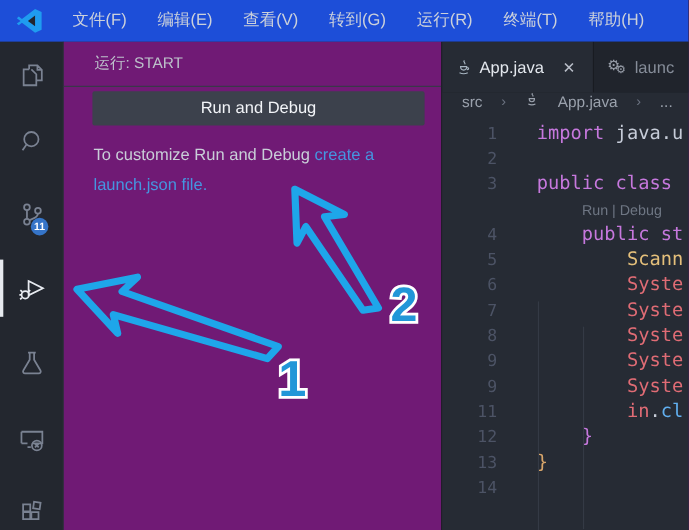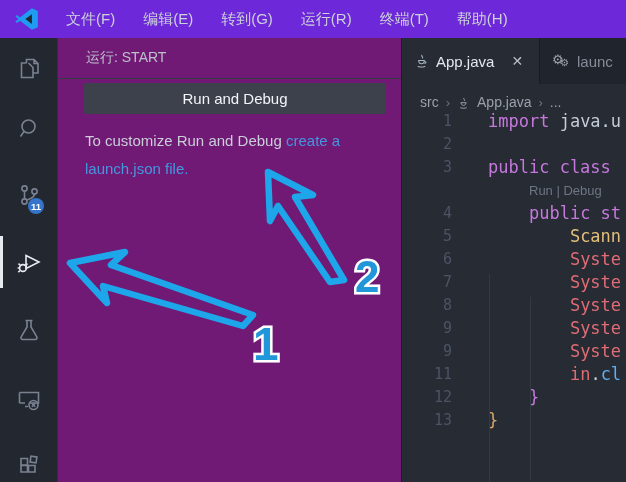--- a/index.html
+++ b/index.html
@@ -1,20 +1,20 @@
 <!DOCTYPE html>
 <html><head>
 <meta charset="utf-8">
 <style>
   * { margin:0; padding:0; box-sizing:border-box; }
   html,body { width:626px; height:482px; overflow:hidden; }
   body { font-family:"Liberation Sans", sans-serif; background:#21242c; position:relative; }
 
   
-  .titlebar { height:38px; background:#6d28d9; display:flex; align-items:center; padding-left:10px; }
+  .titlebar { height:38px; background:#1d4ed8; display:flex; align-items:center; padding-left:10px; }
   .logo { width:26px; height:26px; margin:0 12px 0 4px; flex:0 0 auto; }
   .menu-item { color:#ccd1da; font-size:15px; padding:0 14px; line-height:38px; white-space:nowrap; }
 
   
   .main { position:absolute; top:38px; left:0; right:0; bottom:0; display:flex; }
 
   
   .activitybar { width:58px; background:#23272f; border-right:1px solid #2d323b; position:relative; flex:0 0 auto; }
   .ab-icon { position:absolute; left:16px; width:26px; height:26px; }
   .ab-icon svg { stroke:#7a8292; fill:none; stroke-width:1.6; }
@@ -33,21 +33,21 @@
   
   .editor { flex:1 1 auto; background:#262b34; position:relative; display:flex; flex-direction:column; overflow:hidden; }
   .tabbar { height:46px; background:#1f232b; display:flex; flex:0 0 auto; }
   .tab { display:flex; align-items:center; gap:7px; padding:0 10px 0 12px; font-size:15px; white-space:nowrap; }
   .tab.active { background:#262b34; color:#e4e8ee; width:138px; border-right:1px solid #181b21; }
   .tab.inactive { background:#20242c; color:#868d99; flex:1; overflow:hidden; }
   .tab-close { color:#b9bec8; font-size:14px; margin-left:10px; }
   .gear-glyphs { position:relative; width:18px; height:18px; color:#9aa0ab; font-size:13px; }
   .gear-glyphs .g2 { position:absolute; left:8px; top:5px; font-size:10px; }
 
-  .breadcrumb { height:26px; display:flex; align-items:flex-end; padding-left:18px; gap:7px; font-size:14px; color:#9aa1ac; flex:0 0 auto; }
+  .breadcrumb { height:26px; display:flex; align-items:flex-start; padding-left:18px; gap:17px; font-size:14px; color:#9aa1ac; flex:0 0 auto; }
   .crumb-sep { color:#6b7280; font-size:13px; }
 
   .code { position:relative; flex:1; font-family:"DejaVu Sans Mono","Liberation Mono",monospace; font-size:17px; }
   .code-row { display:flex; height:23px; line-height:23px; }
   .ln { width:58px; flex:0 0 auto; text-align:right; padding-right:8px; color:#4c5365; font-size:15px; }
   .src { padding-left:28px; white-space:pre; }
   .src.lens { font-family:"Liberation Sans",sans-serif; font-size:13px; color:#6e7683; padding-left:69px; }
   .c-kw  { color:#c678dd; }
   .c-fg  { color:#c6ccd8; }
   .c-type{ color:#e5c07b; }
@@ -67,20 +67,21 @@
 </head>
 <body>
 
 <div class="titlebar">
   <svg class="logo" viewBox="0 0 24 24">
     <path d="M16.5 2 L22 4.5 v15 L16.5 22 L5.5 13.5 L2.8 15.6 L1.2 14.2 L4.3 12 L1.2 9.8 L2.8 8.4 L5.5 10.5 Z" fill="#1f9cf0"></path>
     <path d="M16.5 7.5 L10.5 12 L16.5 16.5 Z" fill="#22262e"></path>
   </svg>
   <span class="menu-item">文件(F)</span>
   <span class="menu-item">编辑(E)</span>
+  <span class="menu-item">查看(V)</span>
   <span class="menu-item">转到(G)</span>
   <span class="menu-item">运行(R)</span>
   <span class="menu-item">终端(T)</span>
   <span class="menu-item">帮助(H)</span>
 </div>
 
 <div class="main">
 
   <div class="activitybar">
     <div class="active-indicator"></div>
@@ -225,20 +226,21 @@
           </div>
           <div class="code-row">
             <span class="ln">12</span>
             <span class="src"><span class="c-b1">    }</span></span>
           </div>
           <div class="code-row">
             <span class="ln">13</span>
             <span class="src"><span class="c-b2">}</span></span>
           </div>
           <div class="code-row">
+            <span class="ln">14</span>
             <span class="src"></span>
           </div>
         </div>
 
     </div>
   </div>
 </div>
 
 <svg class="overlay" width="626" height="482" viewBox="0 0 626 482">
   <path class="arrow" d="M70,263 L125,252 L111,265 L253,315 L243,326 L103,286 L107,303 Z"></path>

